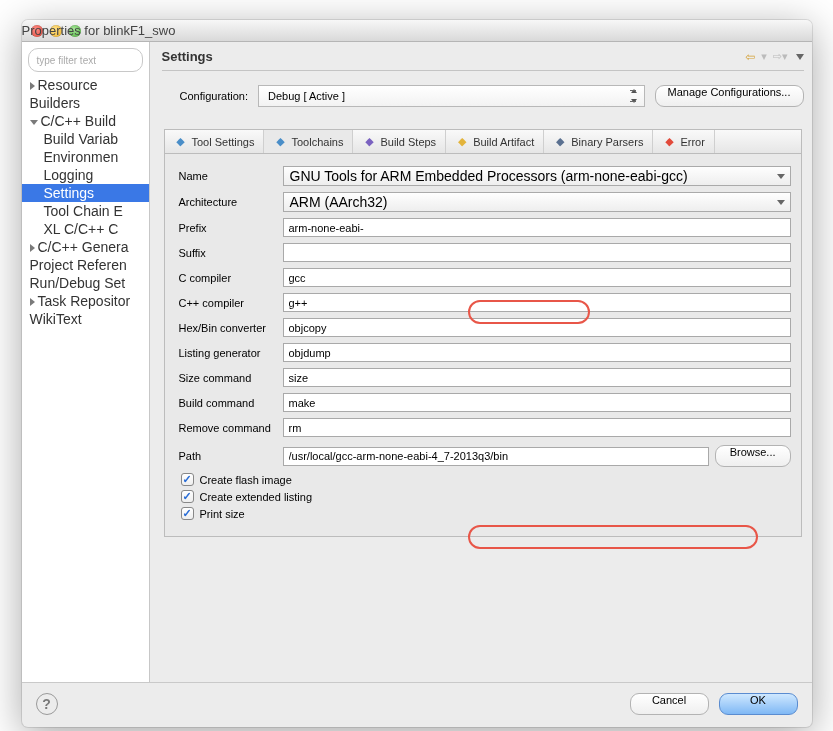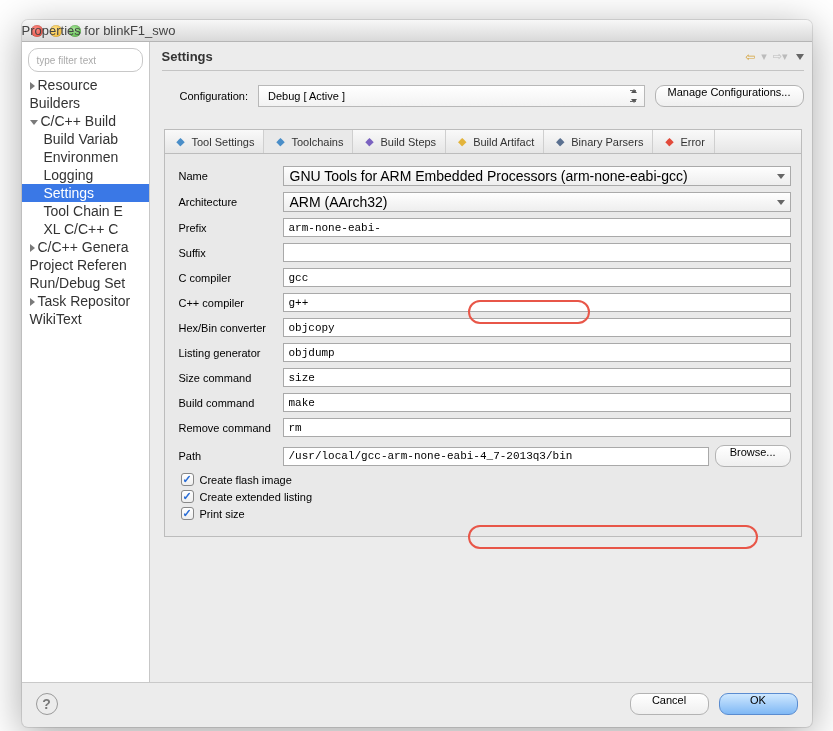--- a/index.html
+++ b/index.html
@@ -157,21 +157,21 @@
 }
 .frow { display: flex; align-items: center; margin-bottom: 6px; gap: 6px; }
 .frow label { width: 98px; font-size: 11px; }
 .finput {
   flex: 1;
   height: 19px;
   border: 1px solid #a9a9a9;
   background: #fff;
   padding: 0 5px;
   font-size: 11px;
-  font-family: Liberation Mono, monospace;
+  font-family: Liberation Sans, sans-serif;
 }
 .fselect {
   flex: 1;
   height: 20px;
   border: 1px solid #aaa;
   background: linear-gradient(#fefefe,#eee);
   padding: 0 18px 0 6px;
   font-size: 14px;
   position: relative;
   display: flex;

